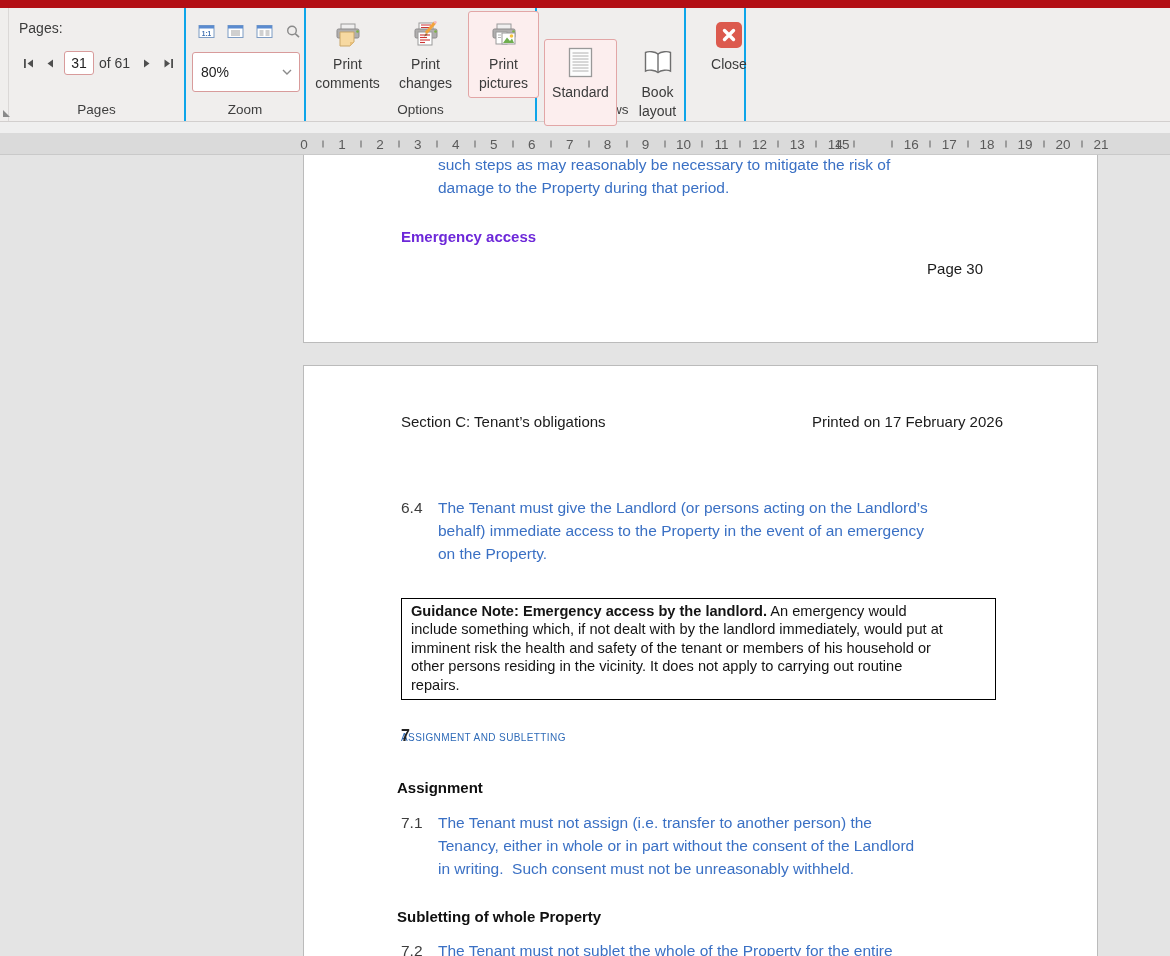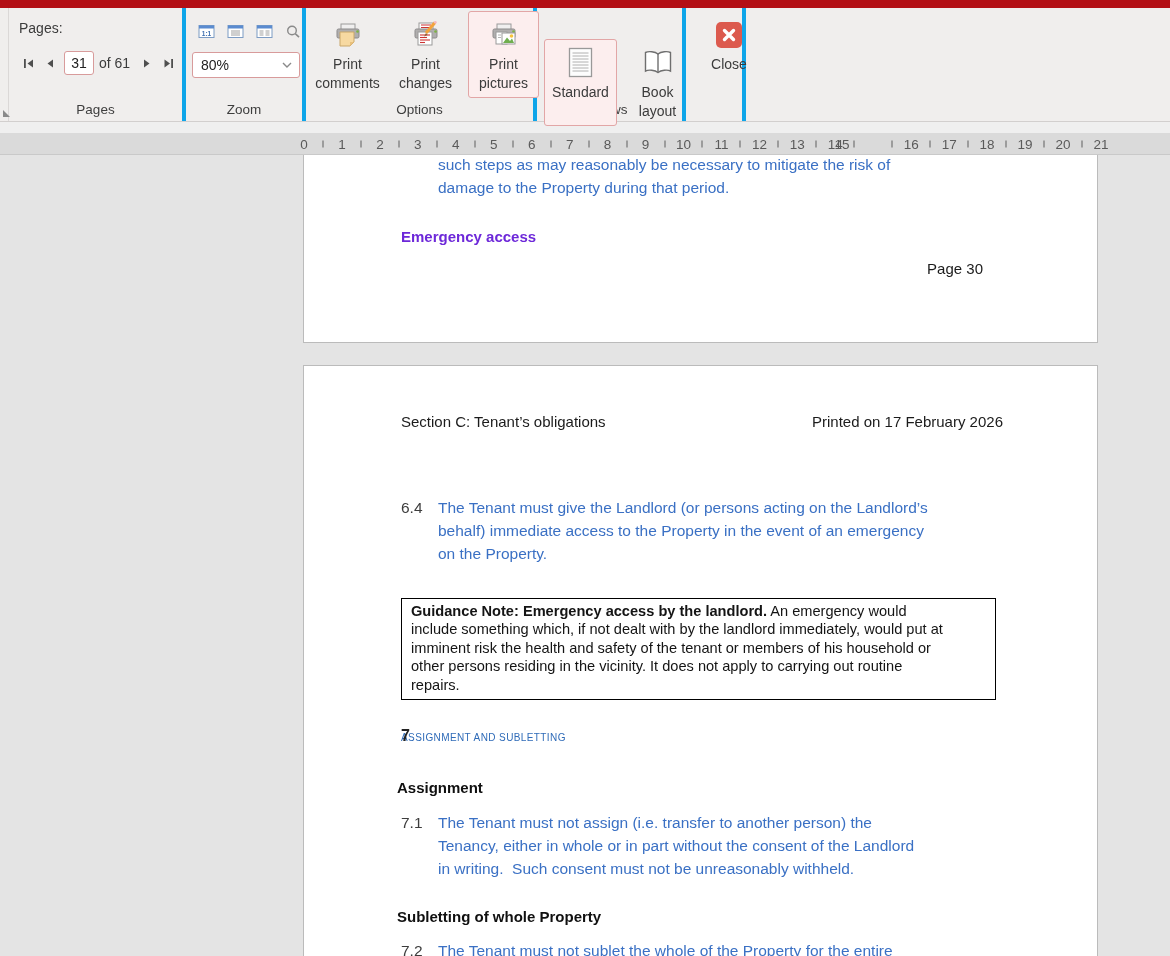--- a/index.html
+++ b/index.html
@@ -5,41 +5,41 @@
   * { box-sizing: border-box; margin: 0; padding: 0; }
   html,body { width:1170px; }
   body { font-family: "Liberation Sans", sans-serif; }
   .app { position:relative; width:1170px; height:956px; background:#e4e4e4; overflow:hidden; }
 
   
   .titlebar { height:8px; background:#b30f15; }
 
   
   .ribbon { position:relative; display:flex; height:114px; background:#f0eeed; border-bottom:1px solid #d2cfce; }
-  .group { display:flex; flex-direction:column; border-right:4px solid #0ea5e9; }
+  .group { display:flex; flex-direction:column; border-right:2px solid #0ea5e9; }
   .group.first { border-left:1px solid #dbd8d7; margin-left:8px; }
   .group-content { flex:1; position:relative; }
   .group-label { height:21px; text-align:center; font-size:13.5px; color:#3e3e3e; line-height:19px; }
   .g-pages { width:178px; } .g-zoom { width:120px; } .g-options { width:231px; }
   .g-views { width:149px; } .g-close { width:60px; } .g-filler { flex:1; border-right:none; }
   .corner-tri { position:absolute; left:3px; bottom:4px; width:0; height:0;
                 border-bottom:7px solid #8a8a8a; border-right:7px solid transparent; }
 
   .pages-label { position:absolute; left:10px; top:12px; font-size:14px; color:#3c3c3c; }
   .nav-row { position:absolute; left:8px; top:43px; display:flex; align-items:center; }
   .nav-btn { width:22px; height:22px; background:transparent; border:none; display:flex;
              align-items:center; justify-content:center; padding:0; }
   .page-input { width:30px; height:24px; border:1px solid #d89b9b; border-radius:3px; background:#fff;
                 text-align:center; font-size:14px; color:#222; margin:0 3px; font-family:inherit; }
   .of-label { font-size:14px; color:#3c3c3c; margin:0 5px 0 2px; white-space:nowrap; }
 
   .zoom-icons { position:absolute; left:8px; top:13px; display:flex; gap:5px; }
   .zoom-icon-btn { width:24px; height:20px; background:none; border:none; padding:0;
                    display:flex; align-items:center; justify-content:center; }
-  .zoom-combo { position:absolute; left:6px; top:44px; width:108px; height:26px; background:#fff;
+  .zoom-combo { position:absolute; left:6px; top:44px; width:108px; height:40px; background:#fff;
                 border:1px solid #d89b9b; border-radius:3px; display:flex; align-items:center; }
   .zoom-combo .val { flex:1; padding-left:8px; font-size:14px; color:#222; }
   .zoom-combo .chev { padding-right:7px; display:flex; }
 
   .btn-row { position:absolute; top:3px; display:flex; }
   .g-options .btn-row { left:6px; gap:7px; }
   .g-views .btn-row { left:7px; gap:4px; }
   .g-close .btn-row { left:17px; }
   .big-btn { width:71px; height:87px; border:1px solid transparent; border-radius:3px;
              display:flex; flex-direction:column; align-items:center; background:none; padding:0; }

